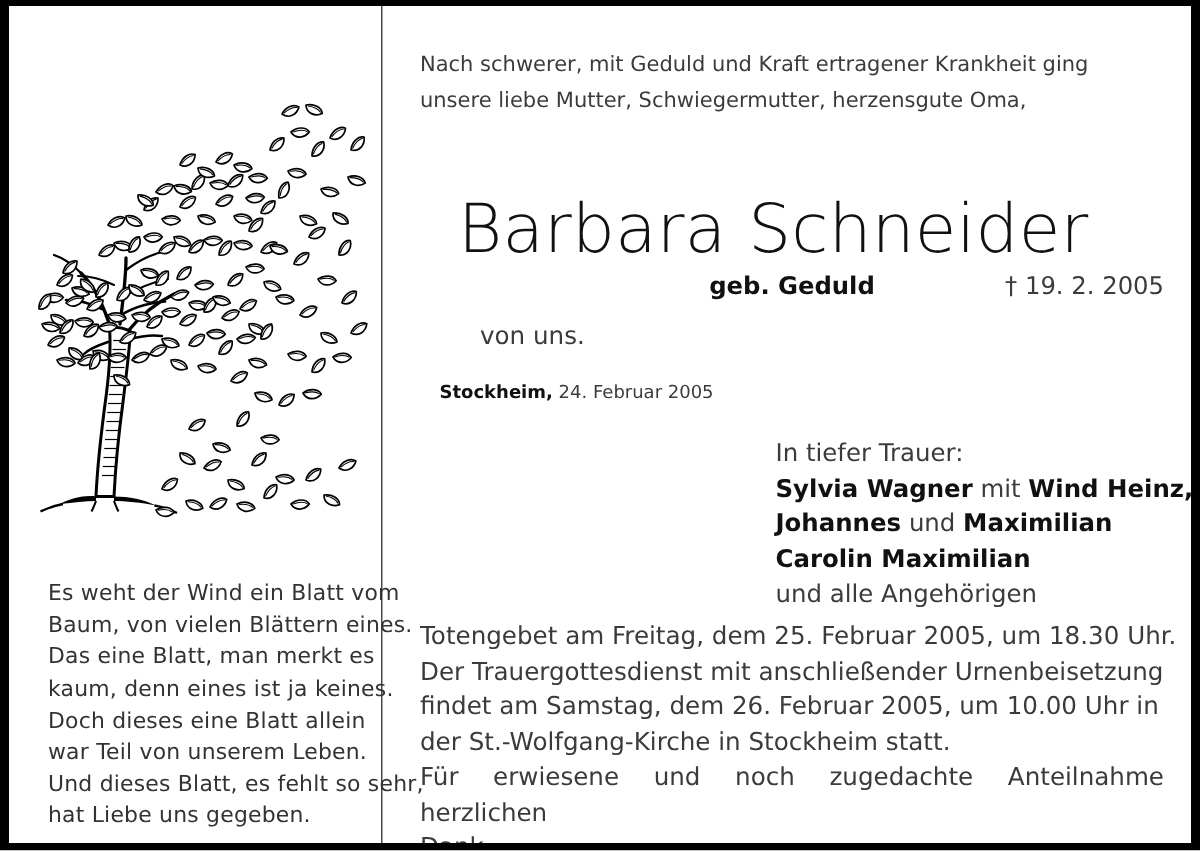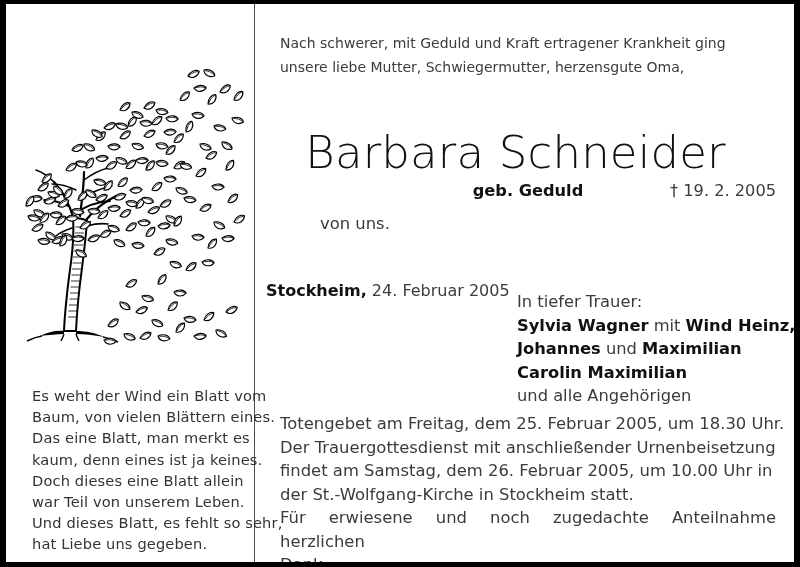--- a/index.html
+++ b/index.html
@@ -150,26 +150,25 @@
     left: 25px;
     top: 209px;
     color: #3b3b3b;
     font-size: 16.4px;
     line-height: 22px;
     margin-left: 40px;
   }
 
   .place-date {
     position: absolute;
-    left: 11px;
+    left: 38px;
     top: 246px;
     color: #3b3b3b;
-    font-size: 16px;
+    font-size: 12px;
     line-height: 22px;
-    margin-top: 30px;
   }
   .place-date b {
     color: #111111;
     font-weight: bold;
   }
 
   .mourners {
     position: absolute;
     left: 262px;
     top: 286px;

